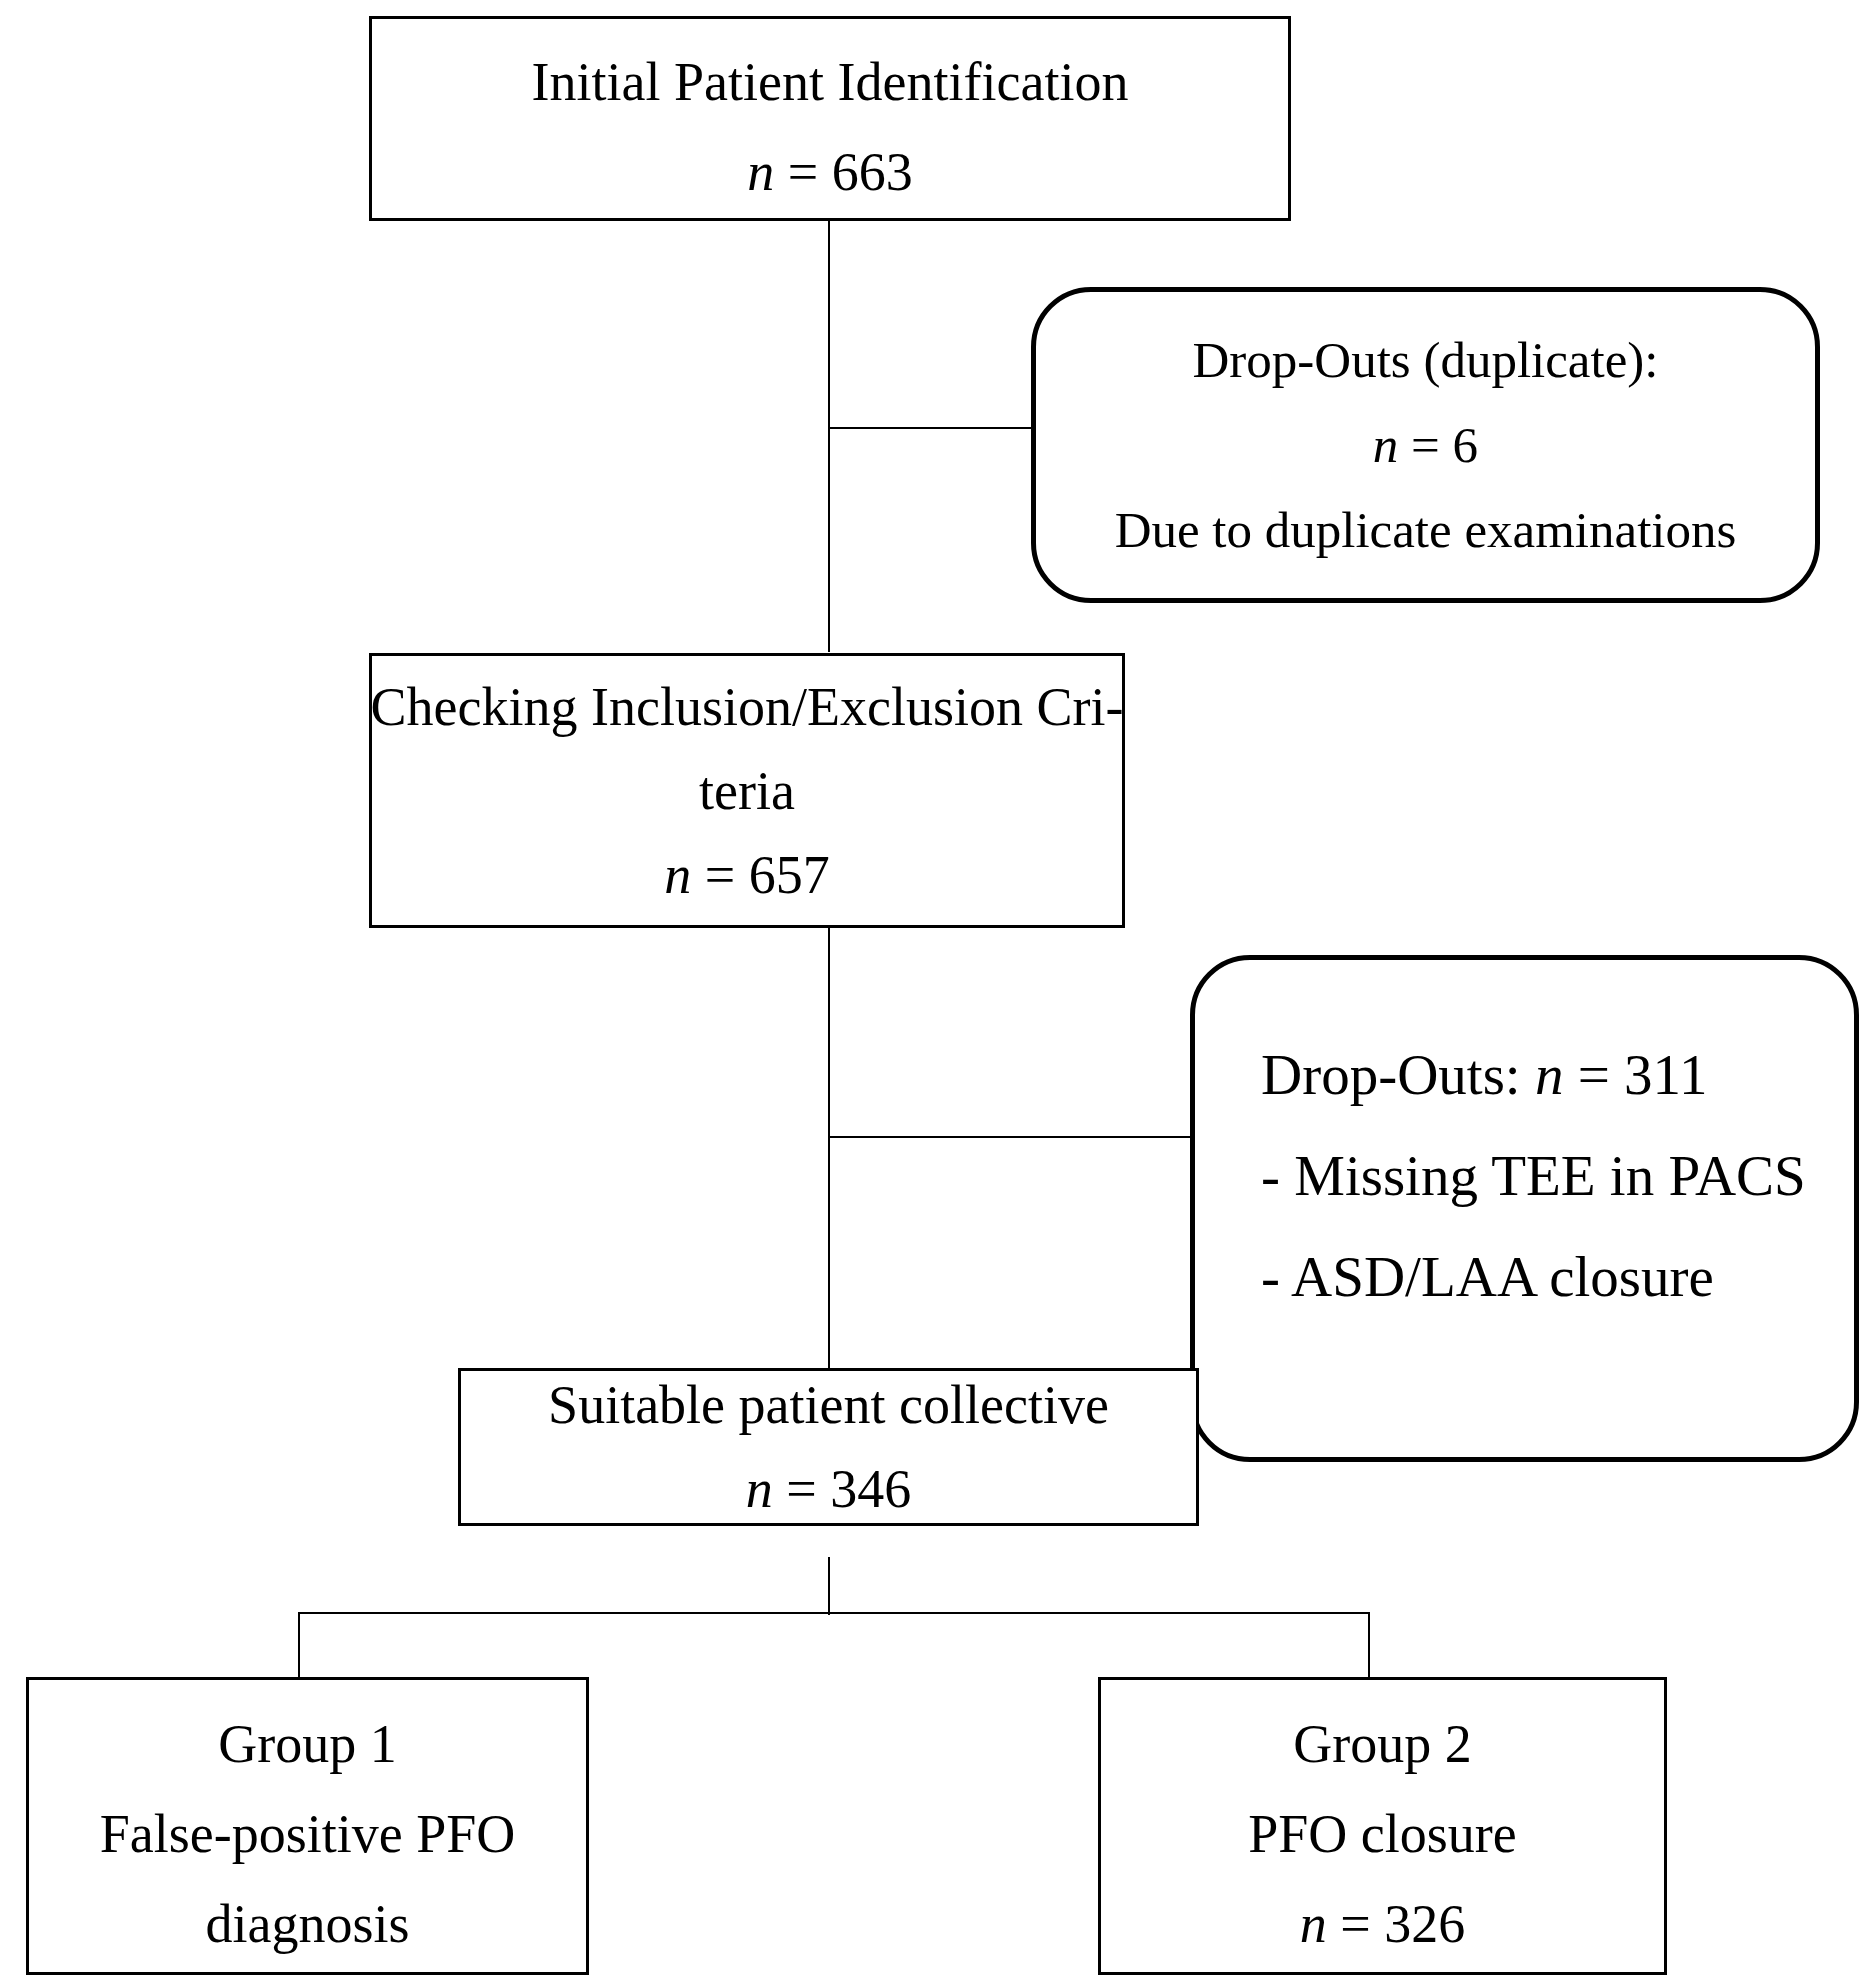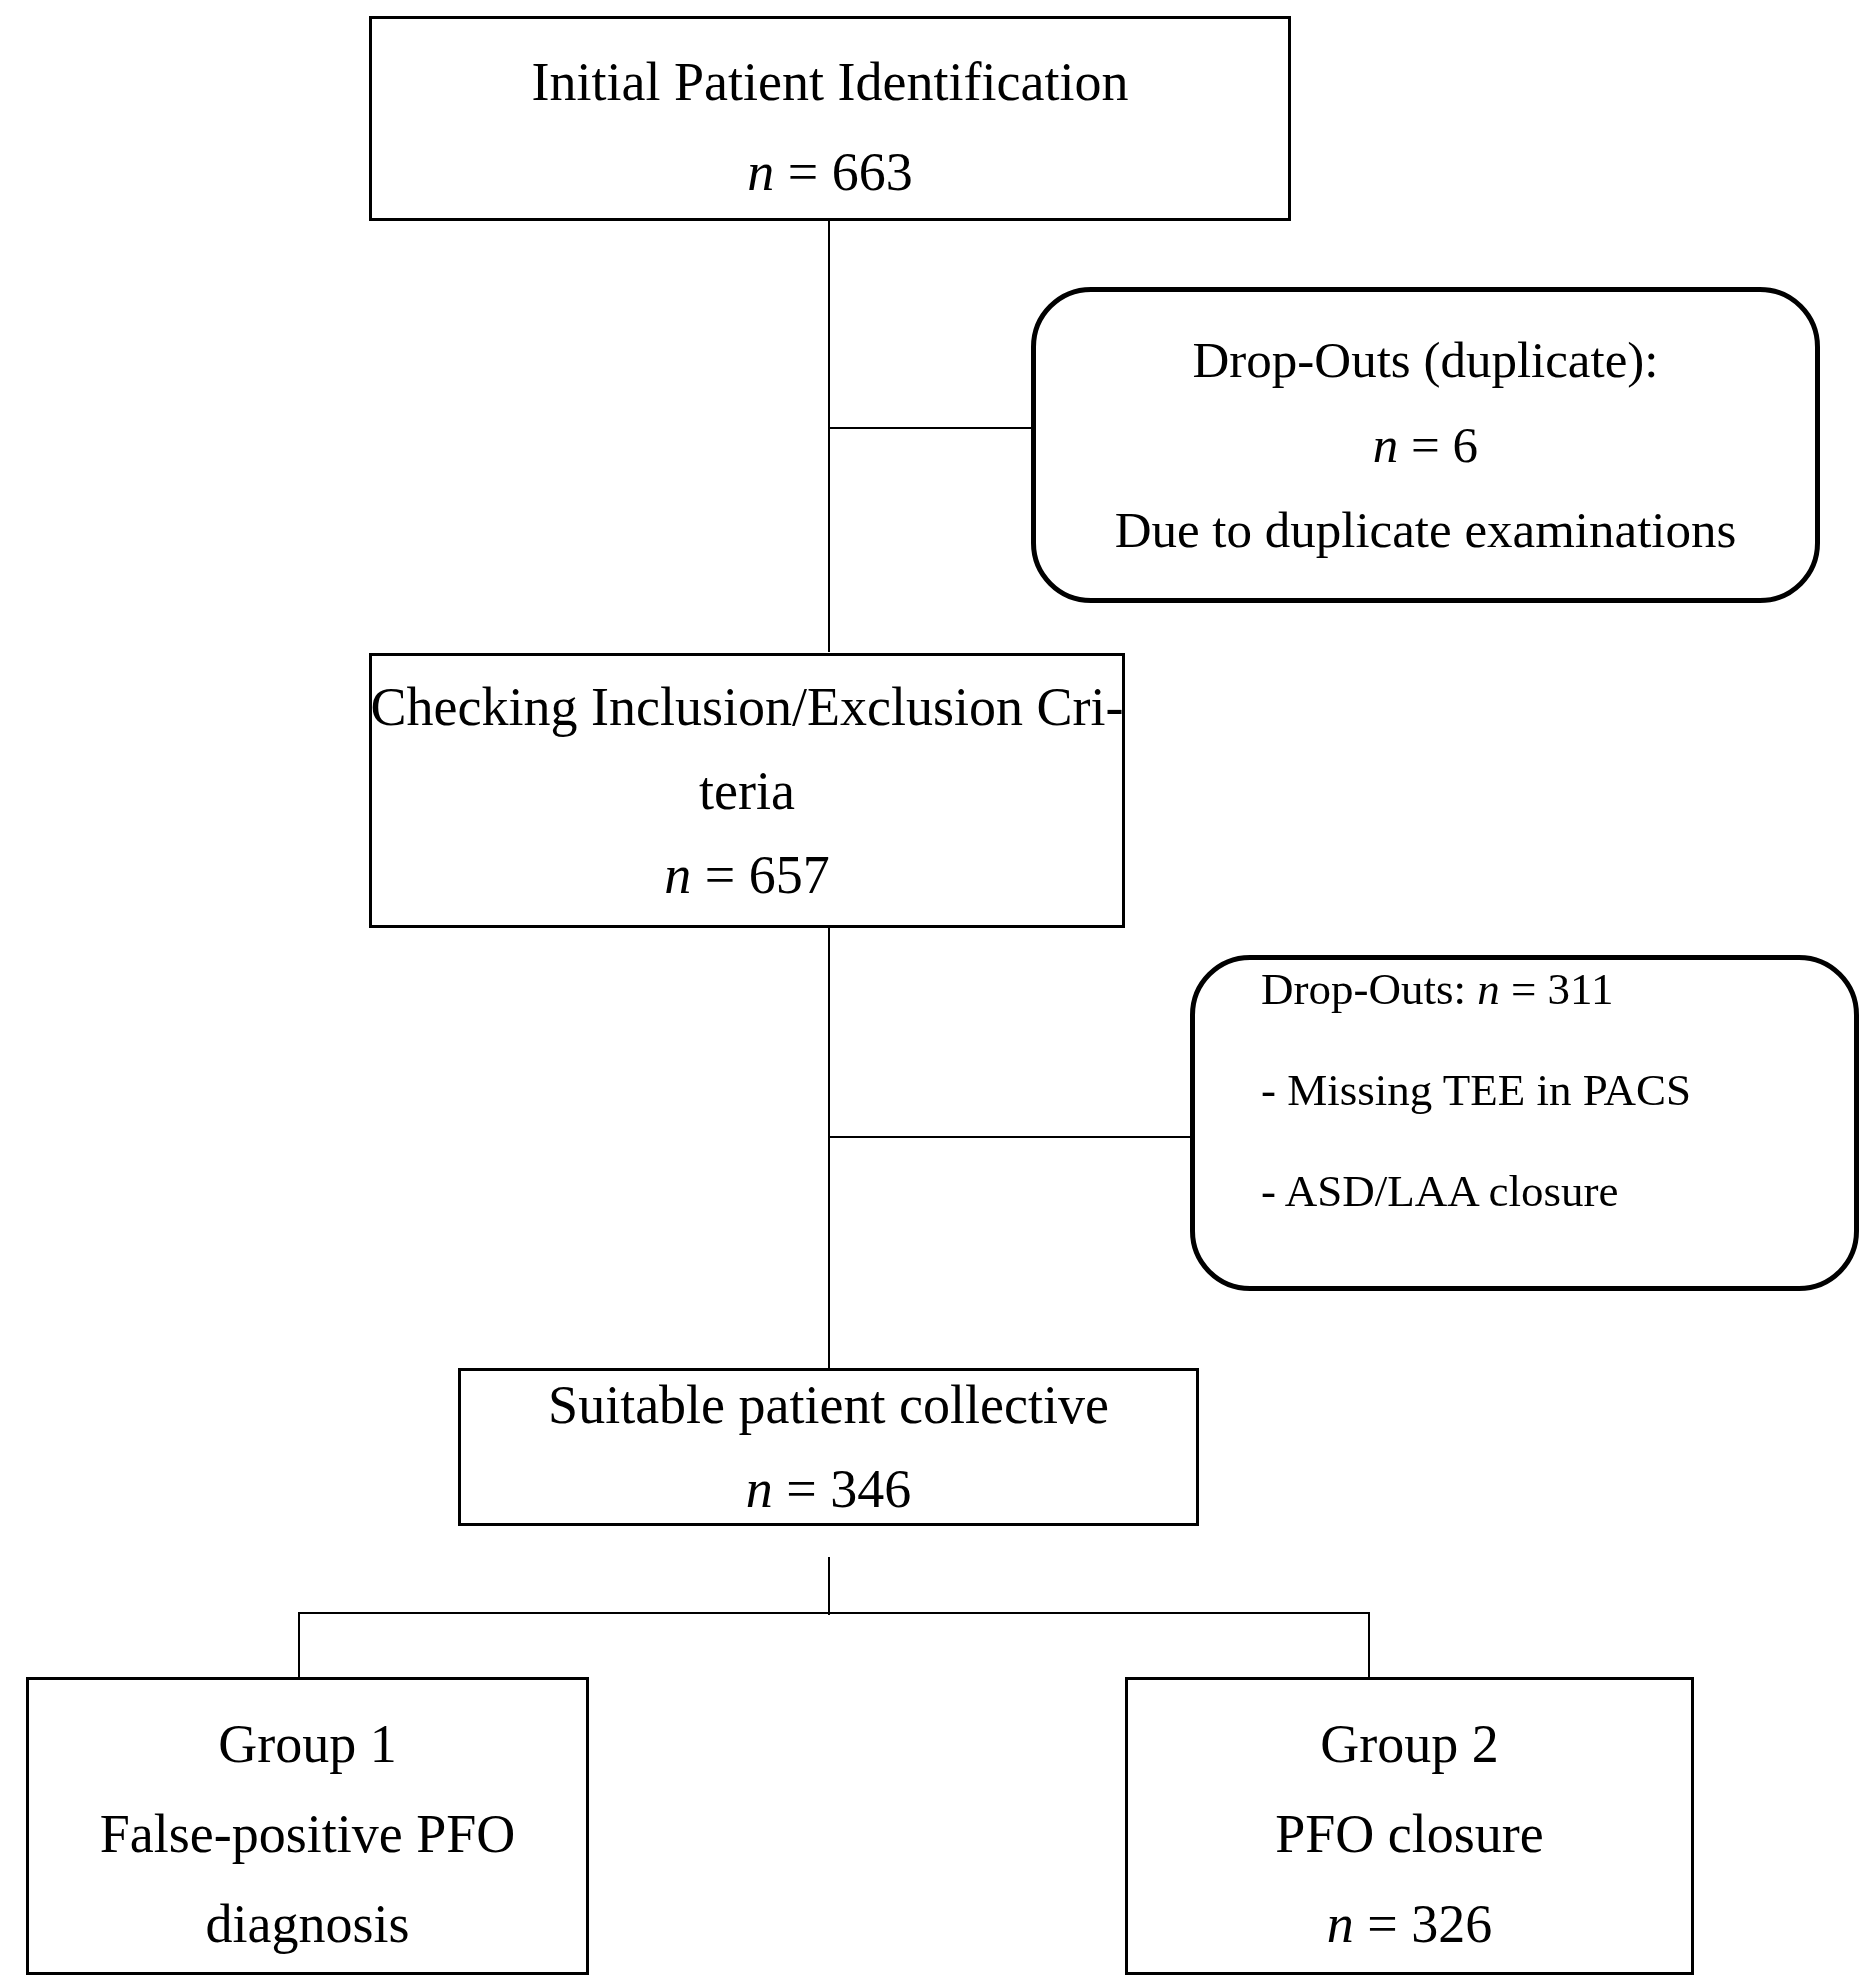--- a/index.html
+++ b/index.html
@@ -23,25 +23,25 @@
   }
   .rect  { border: 3.6px solid #000000; }
   .round { border: 5.4px solid #000000; border-radius: 60px; }
   .tline { white-space: nowrap; }
   .connector { position: absolute; background: #000000; }
 
   
   #n-initial  { left: 369px;  top: 15.6px;   width: 922px; height: 205px; font-size: 54px; line-height: 90px; padding-top: 18px; }
   #n-drop1    { left: 1031px; top: 287px;  width: 789px; height: 316px; font-size: 51px; line-height: 85px; }
   #n-check    { left: 369px;  top: 653px; width: 756px; height: 275px; font-size: 54px; line-height: 84px; }
-  #n-drop2    { left: 1190px; top: 955px; width: 669px; height: 336px; font-size: 45px; line-height: 101px;
+  #n-drop2    { left: 1190px; top: 955px; width: 669px; height: 507px; font-size: 57px; line-height: 101px;
                 align-items: flex-start; text-align: left; padding: 0 0 66px 66px; }
   #n-suitable { left: 458px;  top: 1368px; width: 741px; height: 158px; font-size: 54px; line-height: 84px; }
   #n-group1   { left: 26px;   top: 1677px; width: 563px;  height: 298px; font-size: 54px; line-height: 90px; padding-top: 15px; }
-  #n-group2   { left: 1098px; top: 1677px; width: 569px;  height: 298px; font-size: 54px; line-height: 90px; padding-top: 15px; margin-left: 27px; }
+  #n-group2   { left: 1098px; top: 1677px; width: 569px;  height: 298px; font-size: 54px; line-height: 90px; padding-top: 15px; }
 
   
   #c-v1 { left: 828px; top: 220px;  width: 2.4px;    height: 432px; }
   #c-h1 { left: 828px; top: 427px;  width: 203px;  height: 2.4px;   }
   #c-v2 { left: 828px; top: 928px; width: 2.4px;    height: 440px; }
   #c-h2 { left: 828px; top: 1136px; width: 362px;  height: 2.4px;   }
   #c-v3 { left: 828px; top: 1557px; width: 2.4px;    height: 58px;  }
   #c-ht { left: 298px;  top: 1612px; width: 1072px; height: 2.4px;   }
   #c-vl { left: 298px;  top: 1612px; width: 2.4px;    height: 66px; }
   #c-vr { left: 1368px; top: 1612px; width: 2.4px;    height: 66px; }

